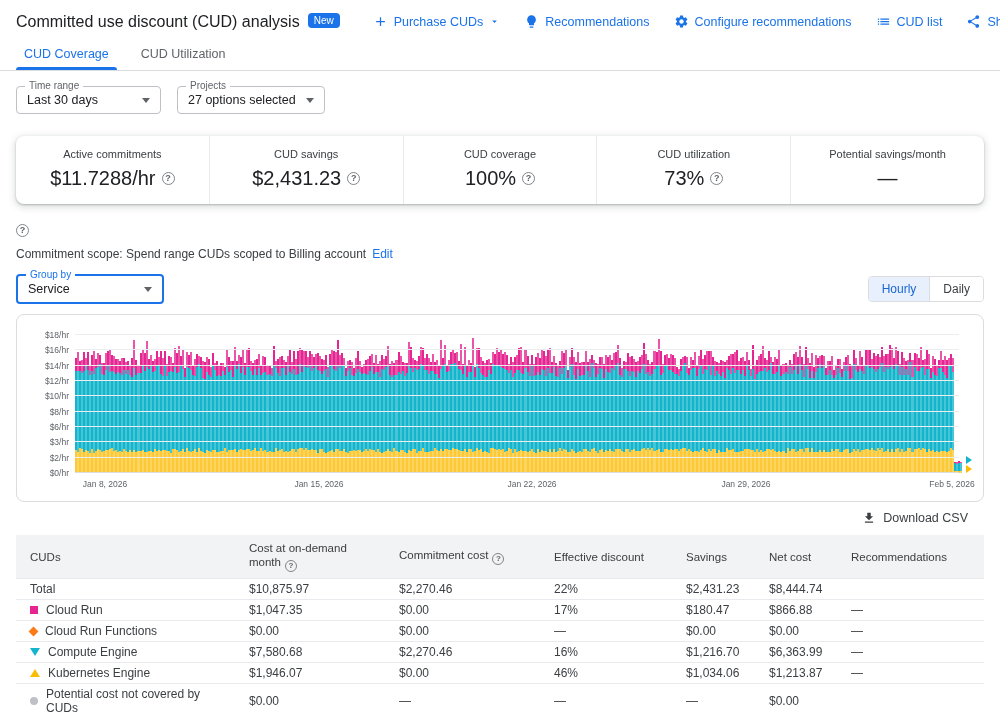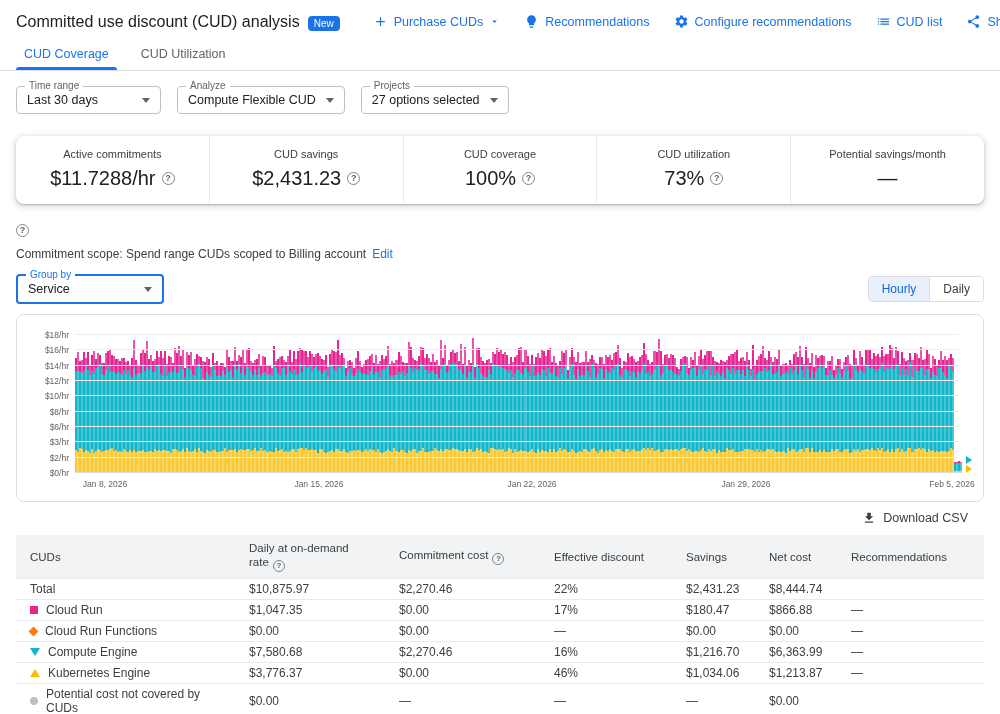--- a/index.html
+++ b/index.html
@@ -1,21 +1,21 @@
 <!DOCTYPE html>
 <html><head>
 <meta charset="utf-8">
 <style>
   * { box-sizing: border-box; margin: 0; padding: 0; }
   html, body { width: 1000px; height: 714px; }
   body { overflow: hidden; background: #fff; color: #202124; font-family: "Liberation Sans", sans-serif; }
 
   
   .app-header { display: flex; align-items: center; padding: 9px 16px 4px; }
-  .title-wrap { display: flex; align-items: flex-end; }
+  .title-wrap { display: flex; align-items: flex-start; }
   .page-title { font-size: 16px; font-weight: 400; color: #202124; white-space: nowrap; }
   .badge { background: #1a73e8; color: #fff; font-size: 10px; font-weight: 500; border-radius: 4px; padding: 2px 6px; margin-left: 8px; }
   .header-actions { display: flex; align-items: center; gap: 10px; margin-left: 26px; }
   .hbtn { display: inline-flex; align-items: center; gap: 6px; border: none; background: transparent; color: #1a73e8; font-size: 12.5px; font-weight: 500; font-family: inherit; padding: 5px 7px; border-radius: 4px; cursor: pointer; white-space: nowrap; }
   .hbtn svg { width: 15px; height: 15px; fill: #1a73e8; display: block; }
   .hbtn .caret svg { width: 11px; height: 11px; }
   .icn { display: inline-flex; }
 
   
   .tab-bar { display: flex; padding: 0 8px; border-bottom: 1px solid #dadce0; }
@@ -155,25 +155,20 @@
     <div class="tab"><span>CUD Utilization</span></div>
   </div>
 
   <div class="filters">
     <div class="select">
       <span class="flabel">Time range</span>
       <span class="fvalue">Last 30 days</span>
       <span class="caret-down"></span>
     </div>
     <div class="select">
-      <span class="flabel">Analyze</span>
-      <span class="fvalue">Compute Flexible CUD</span>
-      <span class="caret-down"></span>
-    </div>
-    <div class="select">
       <span class="flabel">Projects</span>
       <span class="fvalue">27 options selected</span>
       <span class="caret-down"></span>
     </div>
   </div>
 
   <div class="stats-card">
     <div class="stat">
       <div class="stat-label">Active commitments</div>
       <div class="stat-value">
@@ -2486,21 +2481,21 @@
         <col style="width:155px">
         <col style="width:132px">
         <col style="width:83px">
         <col style="width:82px">
         <col>
     </colgroup>
     <thead>
       <tr>
         <th><span>CUDs</span></th>
         <th>
-            <span class="th-wrap"><span>Daily at on-demand rate</span><span class="help">?</span></span>
+            <span class="th-wrap"><span>Cost at on-demand month</span><span class="help">?</span></span>
           </th>
         <th><span>Commitment cost</span><span class="help">?</span></th>
         <th><span>Effective discount</span></th>
         <th><span>Savings</span></th>
         <th><span>Net cost</span></th>
         <th><span>Recommendations</span></th>
       </tr>
     </thead>
     <tbody>
       <tr>
@@ -2558,21 +2553,21 @@
         <td>$6,363.99</td>
         <td class="muted">—</td>
       </tr>
       <tr>
         <td>
             <span class="name-cell">
               <span class="marker m-tri-up"></span>
               <span>Kubernetes Engine</span>
             </span>
           </td>
-        <td>$3,776.37</td>
+        <td>$1,946.07</td>
         <td>$0.00</td>
         <td>46%</td>
         <td>$1,034.06</td>
         <td>$1,213.87</td>
         <td class="muted">—</td>
       </tr>
       <tr>
         <td>
             <span class="name-cell">
               <span class="marker m-circle"></span>

